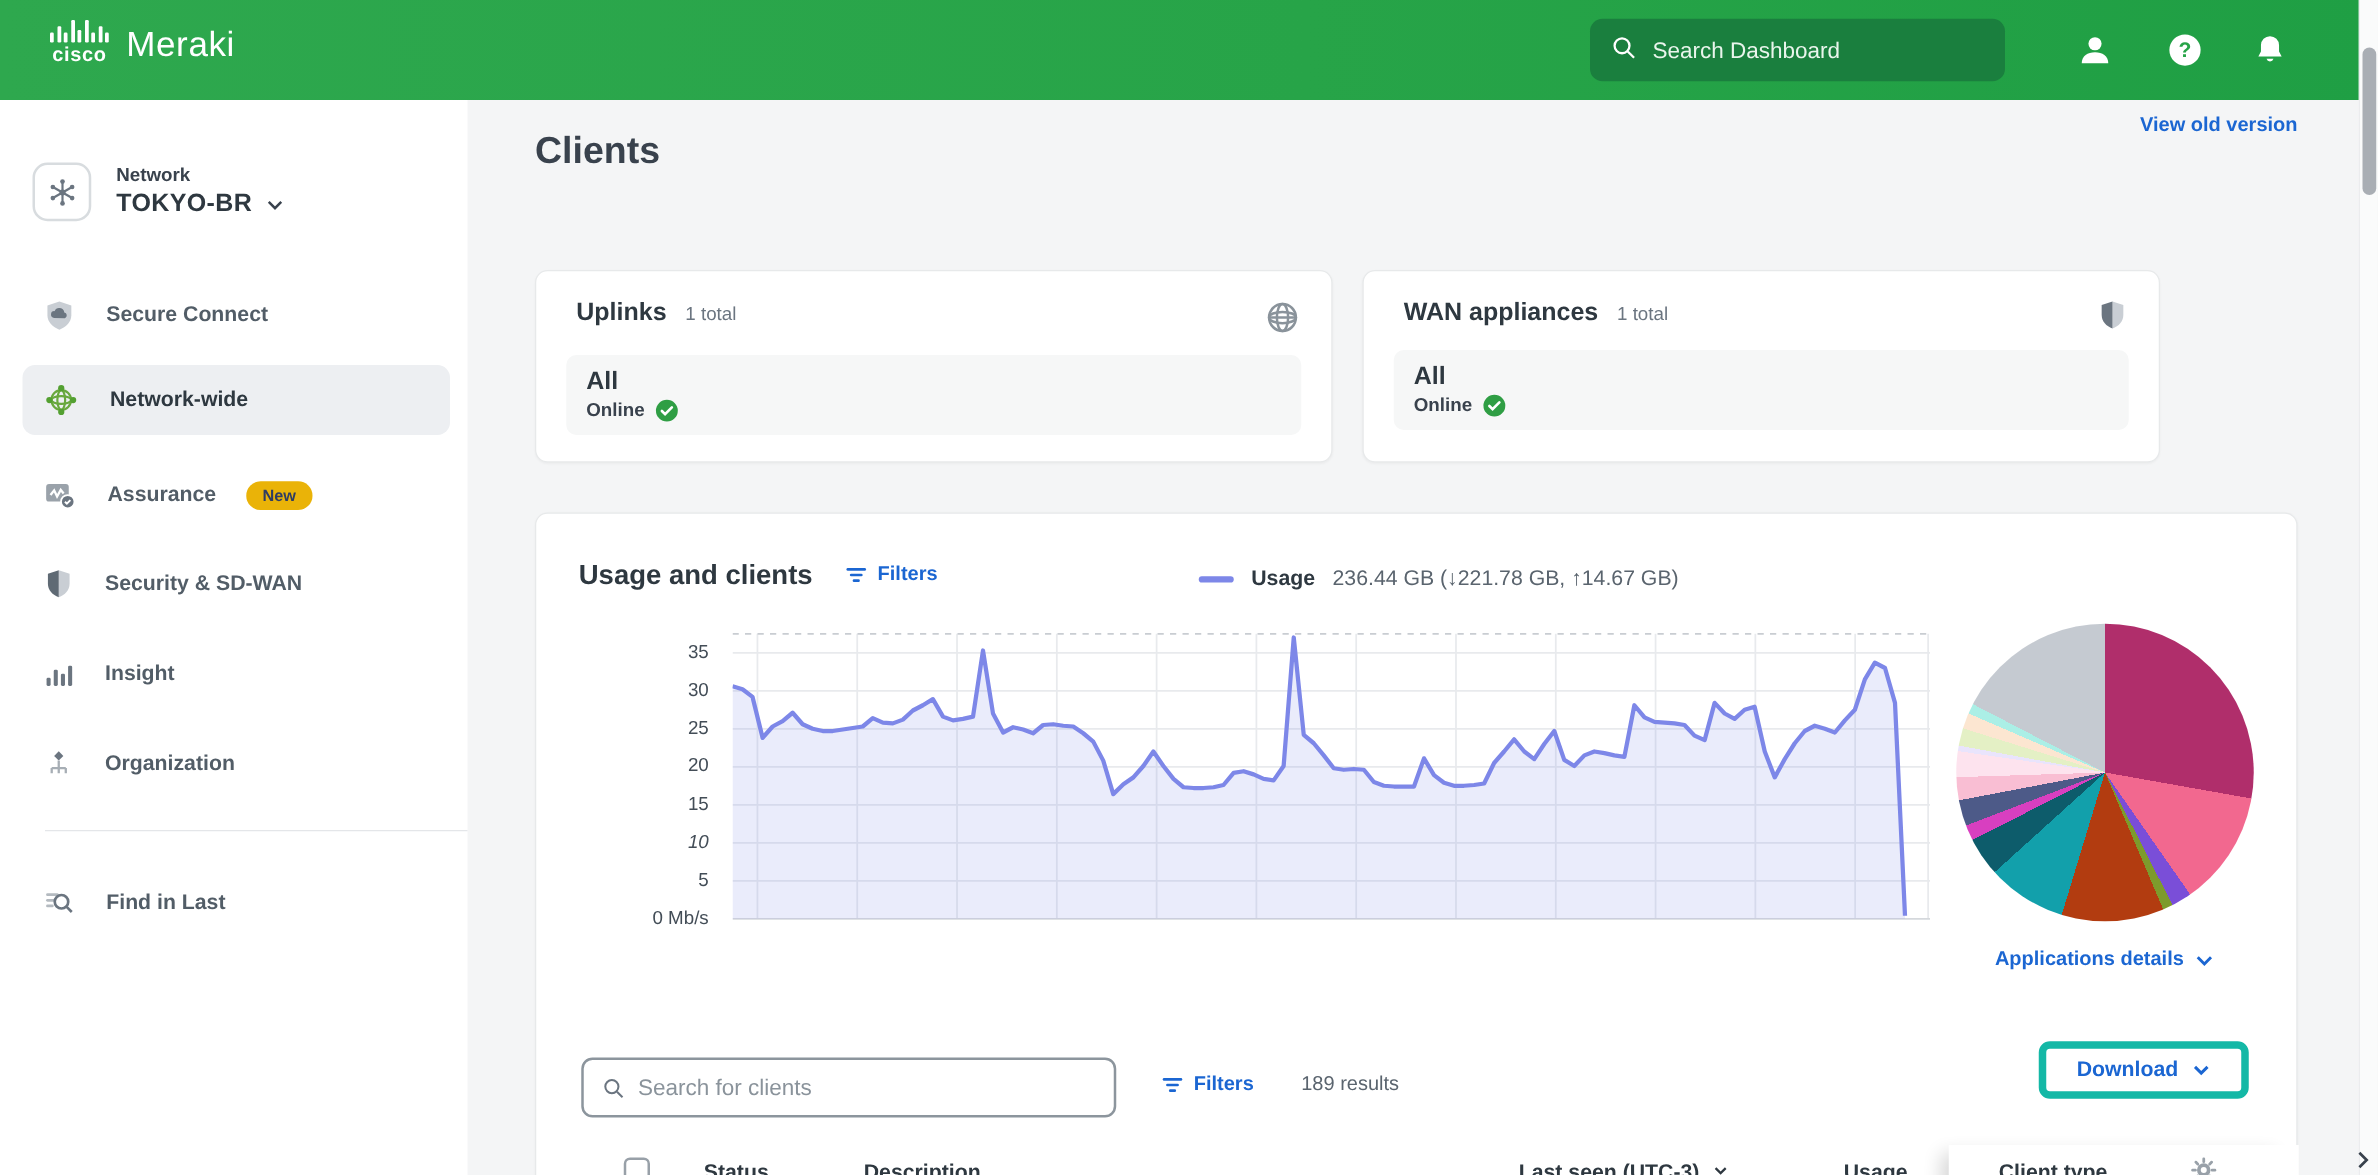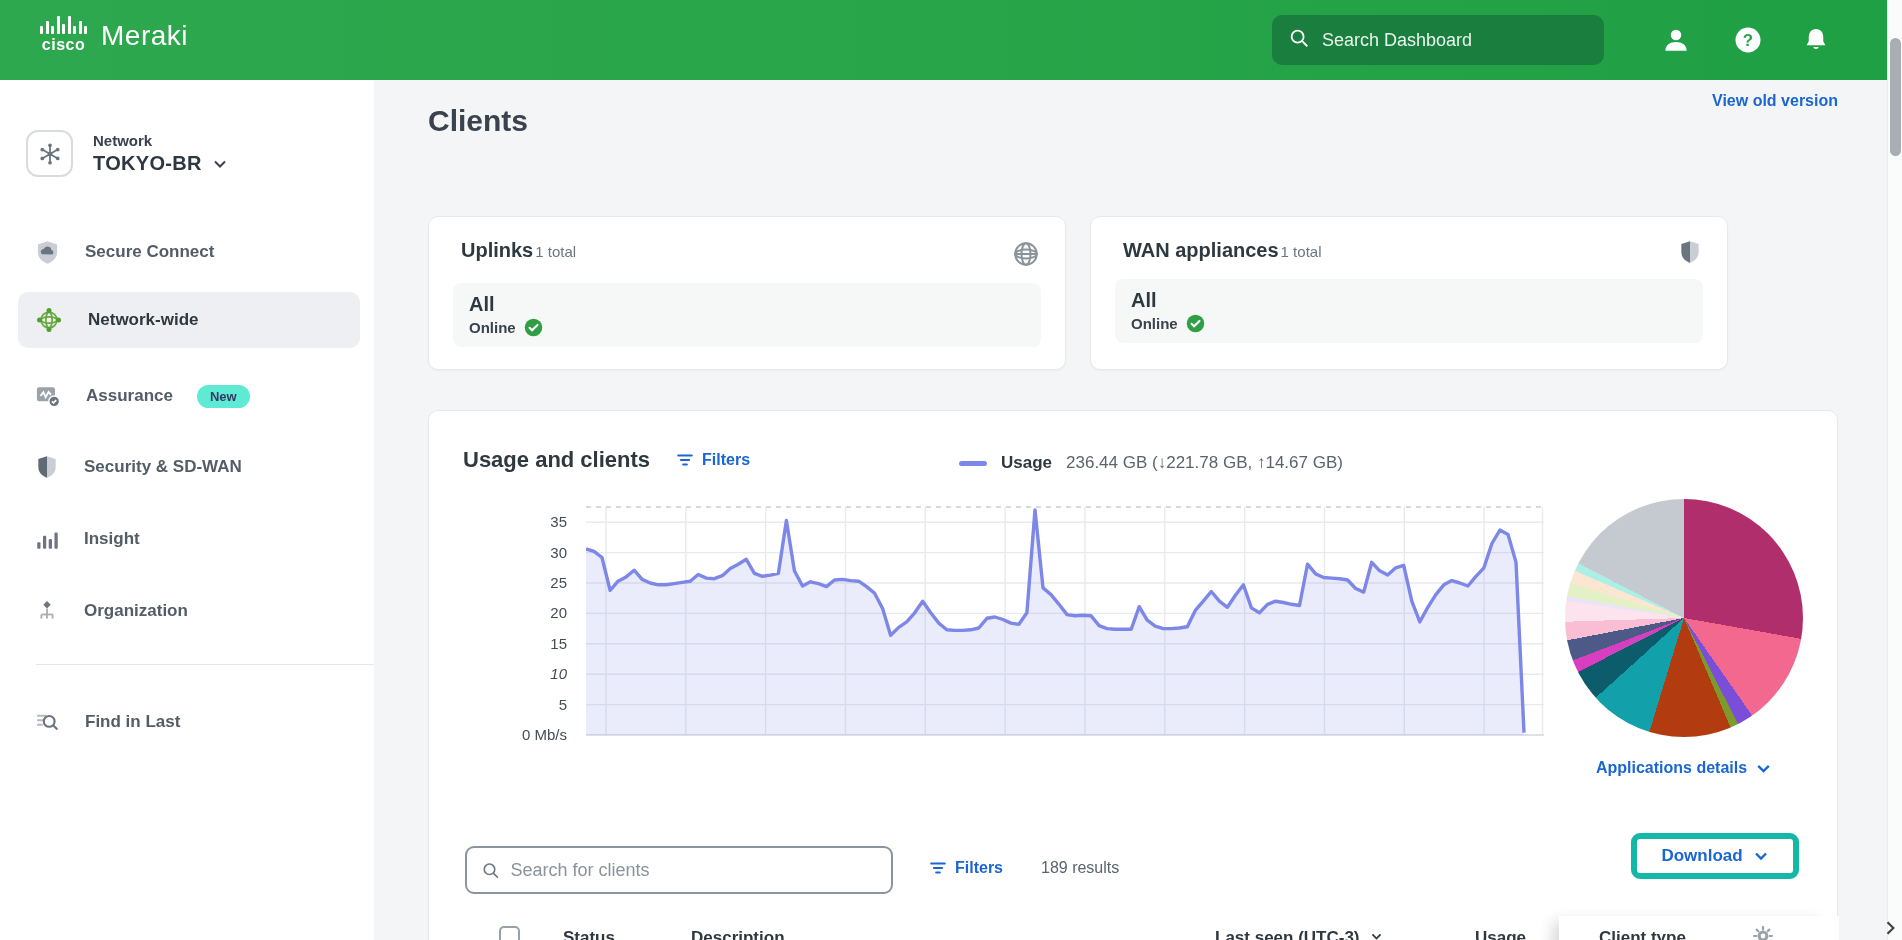--- a/index.html
+++ b/index.html
@@ -30,34 +30,34 @@
   .sidebar { position:absolute; left:0; top:80px; width:374px; height:860px; background:#fff; z-index:4; }
   .net-select { position:absolute; left:26px; top:50px; display:flex; gap:20px; align-items:center; cursor:pointer; }
   .net-icon-box { width:47px; height:47px; border:2px solid #d8dcdf; border-radius:12px; display:flex; align-items:center; justify-content:center; }
   .net-label { font-size:15px; font-weight:700; color:#39424d; }
   .net-name-row { display:flex; align-items:center; gap:10px; margin-top:3px; }
   .net-name { font-size:20px; font-weight:700; color:#2e3840; letter-spacing:.3px; }
   .side-item { position:absolute; left:0; width:374px; height:56px; display:flex; align-items:center; gap:24px; padding-left:34px; cursor:pointer; }
   .side-item .lbl { font-size:17px; font-weight:600; color:#525d67; }
   .side-item.sel { background:#edeff2; border-radius:10px; left:18px; width:342px; padding-left:16px; }
   .side-item.sel .lbl { color:#2e3840; font-weight:700; }
-  .badge-new { background:#5eead4; color:#2f3c63; font-size:13px; font-weight:700; padding:4px 13px; border-radius:13px; }
+  .badge-new { background:#eab308; color:#2f3c63; font-size:13px; font-weight:700; padding:4px 13px; border-radius:13px; }
   .side-divider { position:absolute; left:36px; top:584px; width:338px; height:1px; background:#e4e6e9; }
 
   
   .main { position:absolute; left:374px; top:80px; width:1528px; height:860px; background:#f4f5f6; }
   .page-title { position:absolute; left:54px; top:24px; font-size:30px; font-weight:700; color:#39424d; }
   .view-old { position:absolute; right:64px; top:12px; color:#1b66d2; font-size:16px; font-weight:700; cursor:pointer; }
   .btn-add { position:absolute; right:64px; top:40px; width:174px; height:47px; background:#1d6cd5; border:none; border-radius:9px;
              color:#fff; font-size:17px; font-weight:700; display:flex; align-items:center; justify-content:center; gap:10px;
              cursor:pointer; font-family:"Liberation Sans",sans-serif; }
 
   .card { position:absolute; top:136px; height:154px; width:638px; background:#fff; border:1px solid #e7e9ea; border-radius:10px;
           box-shadow:0 1px 2px rgba(0,0,0,.04); }
-  .card .hd { display:flex; align-items:baseline; gap:2px; padding:22px 24px 0 32px; }
+  .card .hd { display:flex; align-items:baseline; gap:15px; padding:22px 24px 0 32px; }
   .card .hd .t { font-size:20px; font-weight:700; color:#2e3840; }
   .card .hd .c { font-size:15px; color:#6b7580; }
   .card .hd .ic { margin-left:auto; align-self:center; }
   .card .inner { margin:10px 24px 0 24px; background:#f6f7f7; border-radius:8px; padding:10px 16px; }
   .card .inner .all { font-size:20px; font-weight:700; color:#2e3840; }
   .card .inner .st { display:flex; align-items:center; gap:8px; margin-top:2px; font-size:15px; font-weight:600; color:#39424d; }
 
   .usage-card { position:absolute; left:54px; top:330px; width:1410px; height:700px; background:#fff; border:1px solid #e7e9ea;
                 border-radius:10px; box-shadow:0 1px 2px rgba(0,0,0,.04); }
   .uc-head { position:absolute; left:34px; top:36px; display:flex; align-items:center; gap:26px; }

